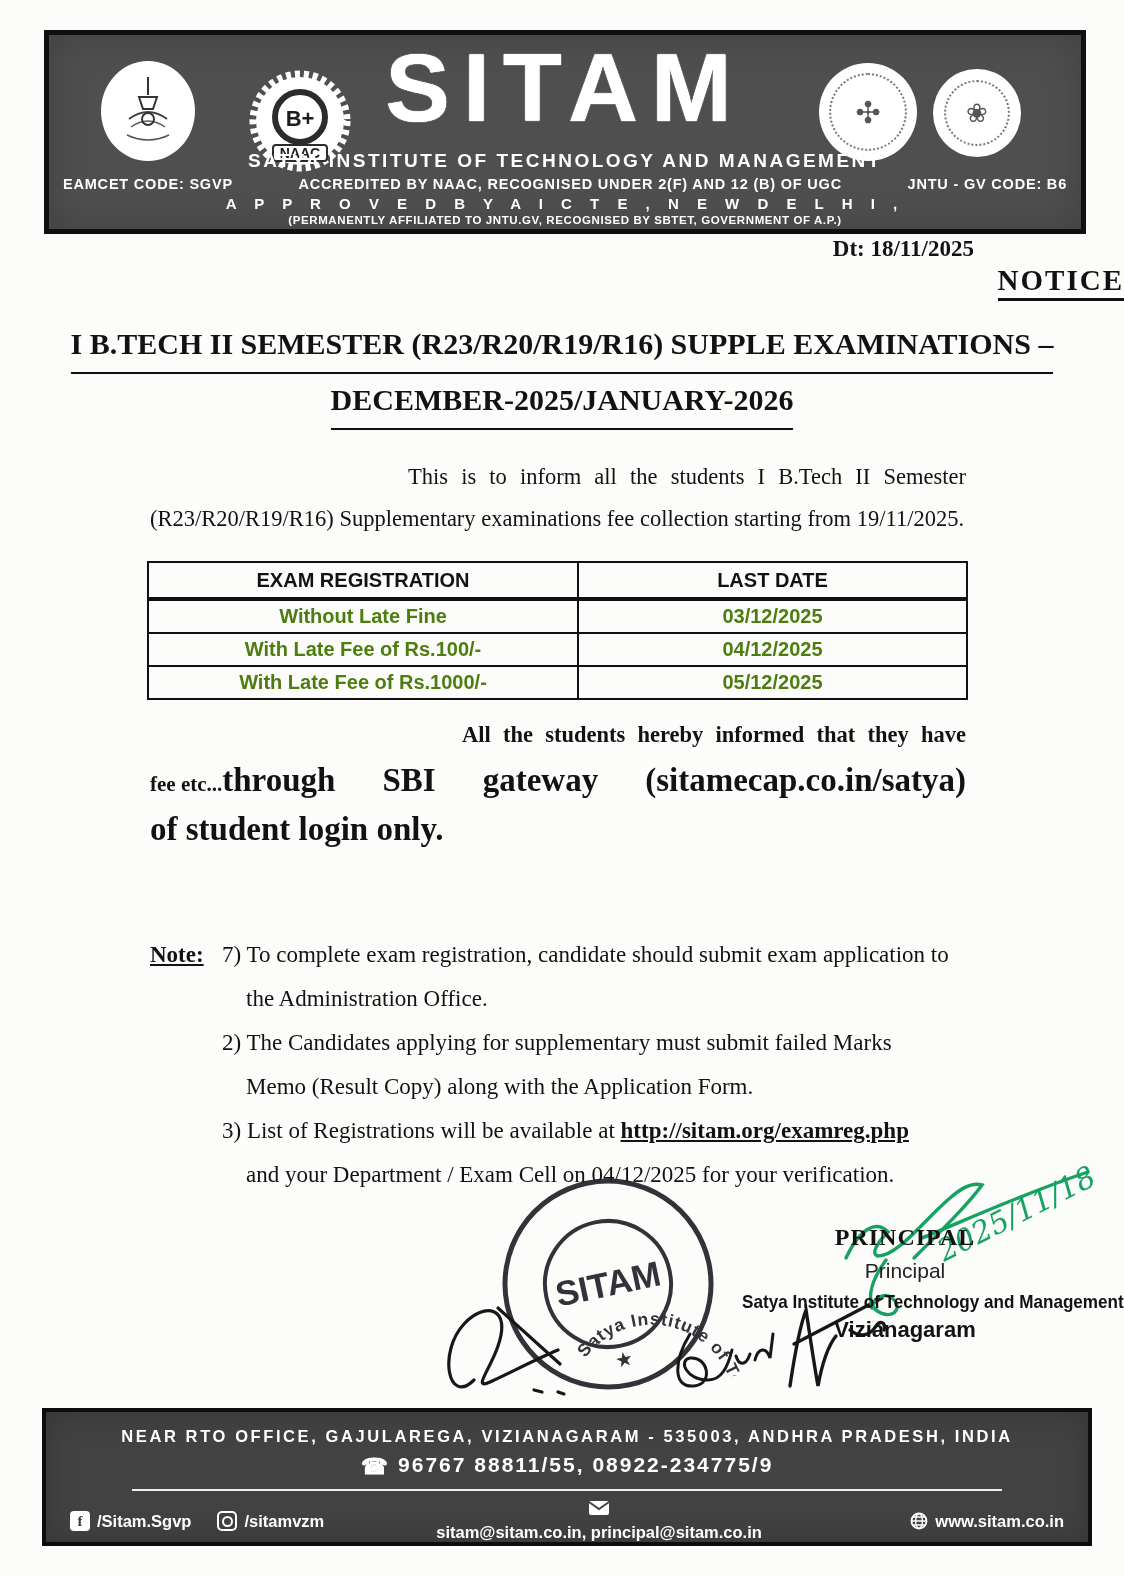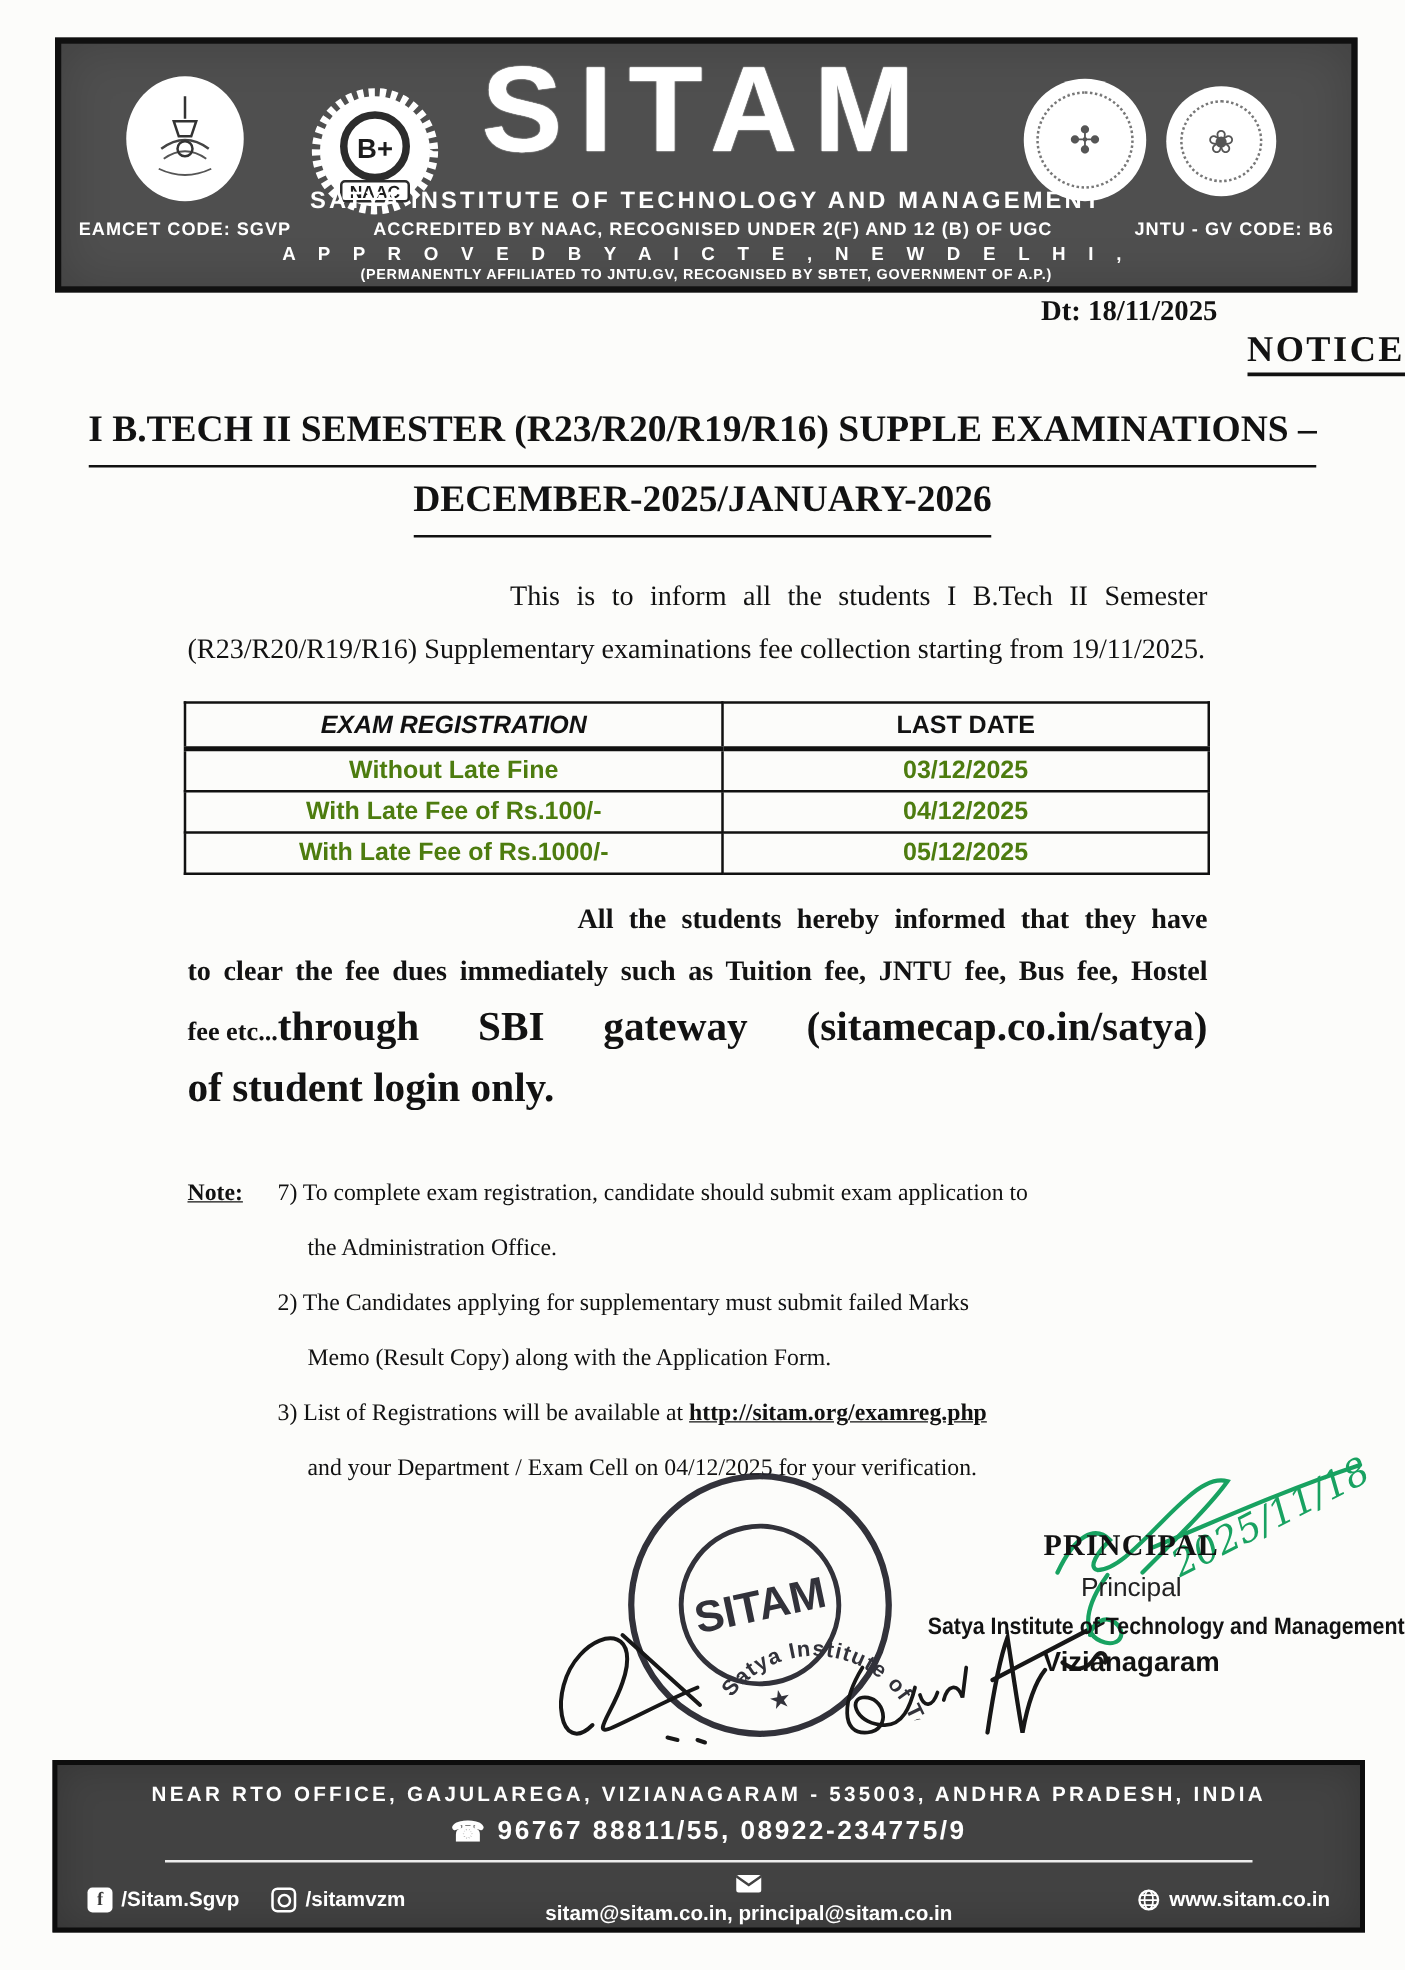--- a/index.html
+++ b/index.html
@@ -43,31 +43,31 @@
        padding-bottom:12px;text-align:right;}
   .intro{position:absolute;left:150px;top:433px;width:816px;font-size:22.5px;line-height:42px;
        text-align:justify;text-indent:258px;}
   
   .feetable{position:absolute;left:147px;top:561px;width:821px;border-collapse:collapse;
        font-family:"Liberation Sans",sans-serif;}
   .feetable th,.feetable td{border:2.5px solid #111;text-align:center;padding:0;}
   .feetable th{height:34px;font-size:20px;font-weight:bold;}
   .feetable td{height:31px;font-size:20px;font-weight:bold;color:#4d7c0f;}
   .feetable thead th{border-bottom-width:4px;}
-  .feetable .c1{width:428px;font-style:italic;}
+  .feetable .c1{width:428px;}
   
   .fee{position:absolute;left:150px;top:722px;width:816px;font-weight:bold;}
   .fee-l1{font-size:22.5px;padding-left:312px;text-align:justify;text-align-last:justify;}
   .fee-l2{margin-top:16px;font-size:22.5px;text-align:justify;text-align-last:justify;}
   .fee-l3{margin-top:14px;display:flex;align-items:baseline;}
   .fee-l3-small{font-size:21px;white-space:nowrap;}
   .fee-l3-big{flex:1;font-size:33px;text-align:justify;text-align-last:justify;}
   .fee-l4{margin-top:12px;font-size:33px;}
   
-  .notes{position:absolute;left:150px;top:933px;width:822px;font-size:19px;}
+  .notes{position:absolute;left:150px;top:933px;width:822px;font-size:23px;}
   .note-line{line-height:44px;white-space:nowrap;}
   .nl-first{padding-left:72px;}
   .nl-cont{padding-left:96px;}
   .note-label{position:absolute;left:0;top:0;font-weight:bold;text-decoration:underline;
        line-height:44px;}
   .note-link{font-weight:bold;text-decoration:underline;}
 
   
   .stamp{position:absolute;left:492px;top:1168px;width:232px;height:232px;
        transform:rotate(-12deg);opacity:.93;}
@@ -184,21 +184,20 @@
       </tr>
       <tr>
         <td>With Late Fee of Rs.1000/-</td>
         <td>05/12/2025</td>
       </tr>
     </tbody>
   </table>
 
   <div class="fee">
     <div class="fee-l1">All the students hereby informed that they have</div>
-    <div class="fee-l2">to clear the fee dues immediately such as Tuition fee, JNTU fee, Bus fee, Hostel</div>
     <div class="fee-l3">
       <span class="fee-l3-small">fee etc...</span>
       <span class="fee-l3-big">through SBI gateway (sitamecap.co.in/satya)</span>
     </div>
     <div class="fee-l4">of student login only.</div>
   </div>
 
   <div class="notes">
     <span class="note-label">Note:</span>
     <div class="note-line nl-first">7) To complete exam registration, candidate should submit exam application to</div>

